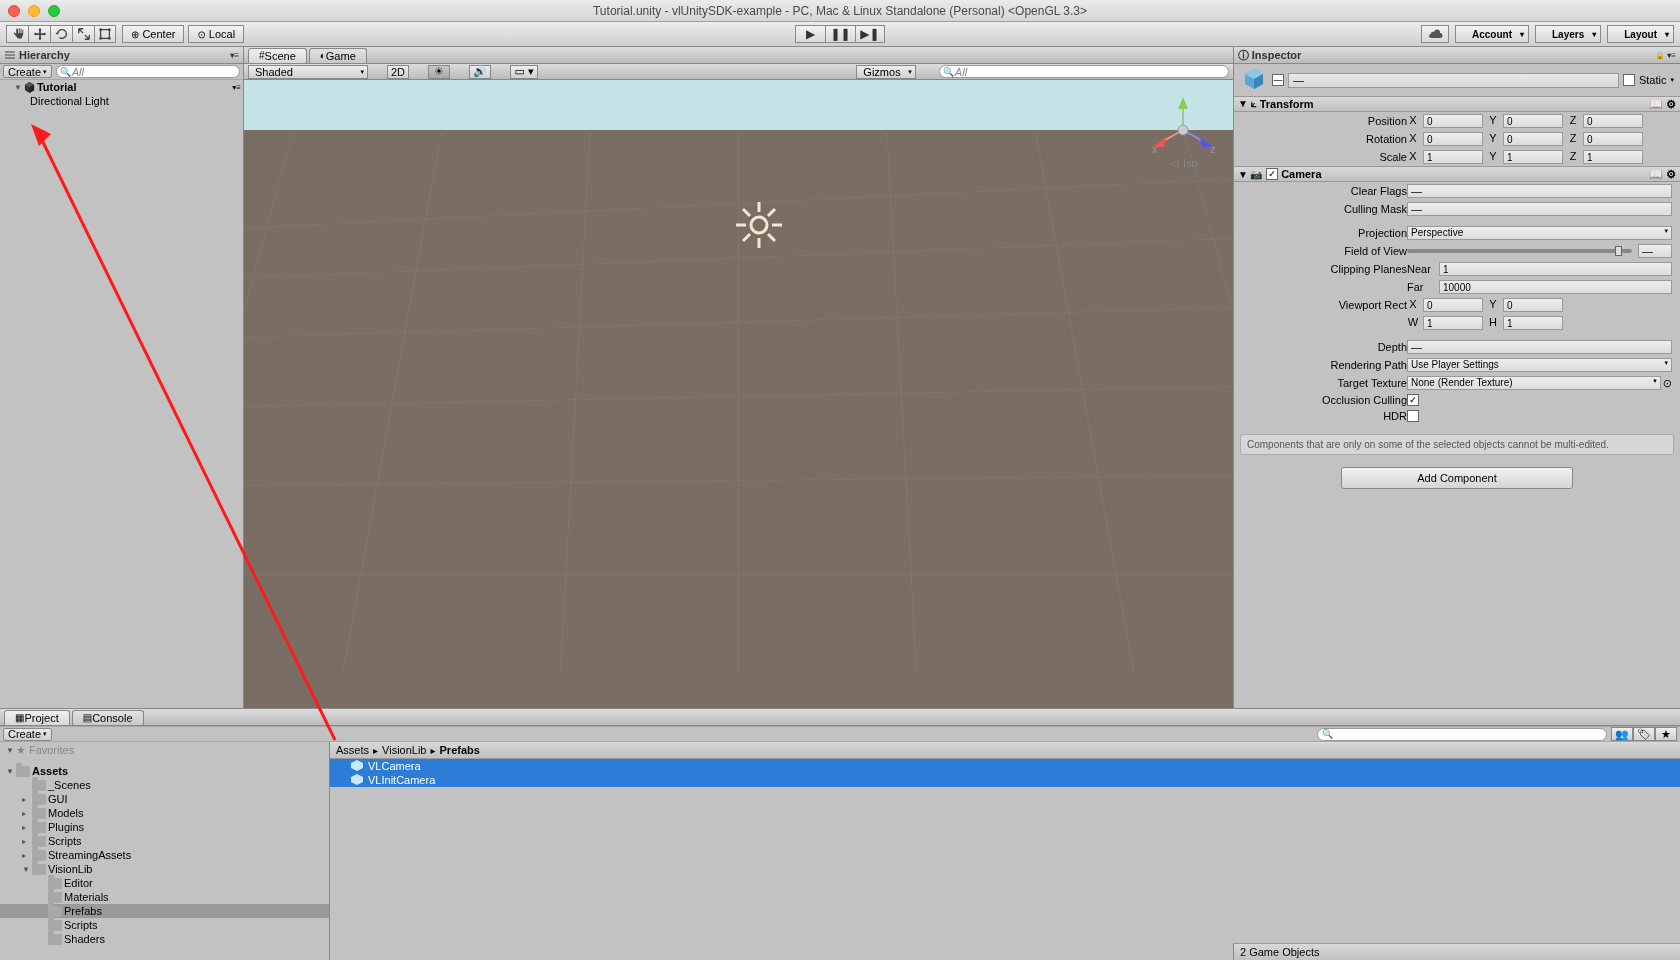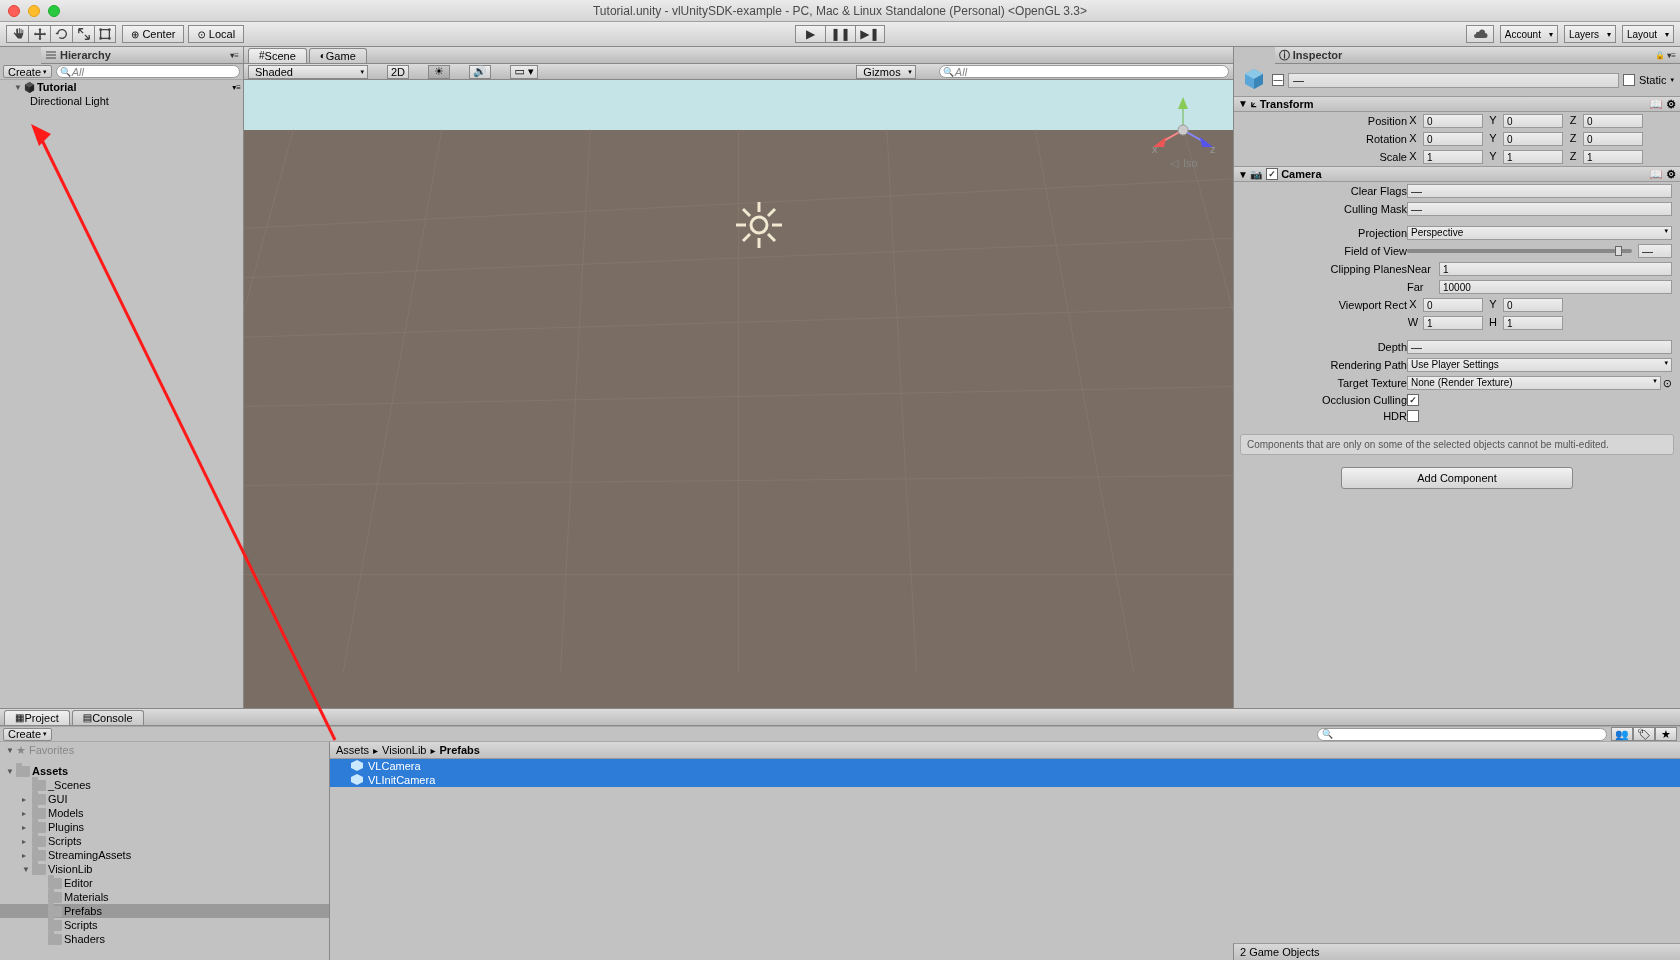--- a/index.html
+++ b/index.html
@@ -15,27 +15,27 @@
 .title { position:absolute; left:0; right:0; text-align:center; color:#4a4a4a; font-size:12px; }
 
 
 .toolbar { height:25px; background:linear-gradient(#ececec,#cfcfcf); border-bottom:1px solid #888; display:flex; align-items:center; padding:0 6px; position:relative; }
 .btngrp { display:flex; margin-right:6px; }
 .tbtn { height:18px; min-width:22px; background:linear-gradient(#f2f2f2,#d8d8d8); border:1px solid #8a8a8a; border-right:none; display:flex; align-items:center; justify-content:center; font-size:12px; color:#333; }
 .tbtn:last-child { border-right:1px solid #8a8a8a; }
 .pivot { height:18px; padding:0 8px; background:linear-gradient(#f2f2f2,#d8d8d8); border:1px solid #8a8a8a; display:flex; align-items:center; gap:3px; margin-right:4px; font-size:10px; }
 .playgrp { position:absolute; left:50%; transform:translateX(-50%); display:flex; }
 .rightgrp { margin-left:auto; display:flex; gap:6px; }
-.drop { height:18px; padding:0 16px 0 4px; background:linear-gradient(#f2f2f2,#d8d8d8); border:1px solid #8a8a8a; display:flex; align-items:center; position:relative; font-size:10px; }
+.drop { height:18px; padding:0 16px 0 16px; background:linear-gradient(#f2f2f2,#d8d8d8); border:1px solid #8a8a8a; display:flex; align-items:center; position:relative; font-size:10px;font-weight:bold; }
 .drop::after { content:'▾'; position:absolute; right:4px; font-size:8px; }
 
 
 .main { display:flex; height:661px; }
 .hierarchy { width:244px; background:#c2c2c2; border-right:1px solid #888; display:flex; flex-direction:column; }
-.panelhdr { height:17px; background:linear-gradient(#dcdcdc,#bcbcbc); border-bottom:1px solid #888; display:flex; align-items:center; padding:0 4px; font-size:10px; font-weight:bold; color:#333;margin-left:41px; }
+.panelhdr { height:17px; background:linear-gradient(#dcdcdc,#bcbcbc); border-bottom:1px solid #888; display:flex; align-items:center; padding:0 4px; font-size:10px; font-weight:bold; color:#333; }
 .panelhdr .ic { width:12px; height:12px; margin-right:3px; }
 .createbar { height:16px; background:#c2c2c2; display:flex; align-items:center; padding:0 3px; border-bottom:1px solid #a8a8a8; }
 .createbtn { font-size:10px; padding:0 4px; height:13px; background:linear-gradient(#e8e8e8,#cfcfcf); border:1px solid #8a8a8a; display:flex; align-items:center; border-radius:2px; }
 .search { flex:1; height:13px; background:#fff; border:1px solid #999; border-radius:7px; margin-left:4px; display:flex; align-items:center; padding:0 4px; font-size:9px; color:#888; }
 .hitem { padding:1px 2px 1px 14px; font-size:11px; display:flex; align-items:center; gap:2px; }
 .hitem.child { padding-left:30px; }
 .cube { width:11px; height:11px; display:inline-block; }
 
 
 .scenecol { flex:1; display:flex; flex-direction:column; }

